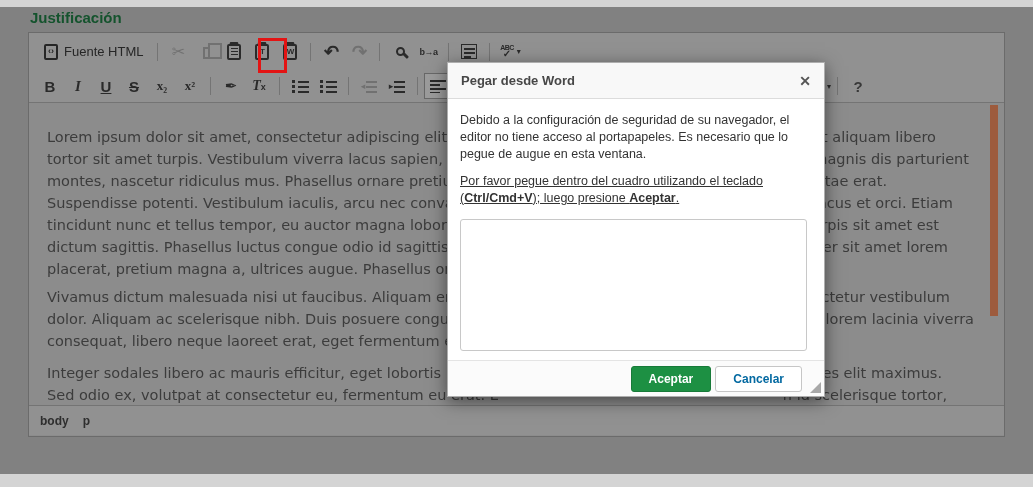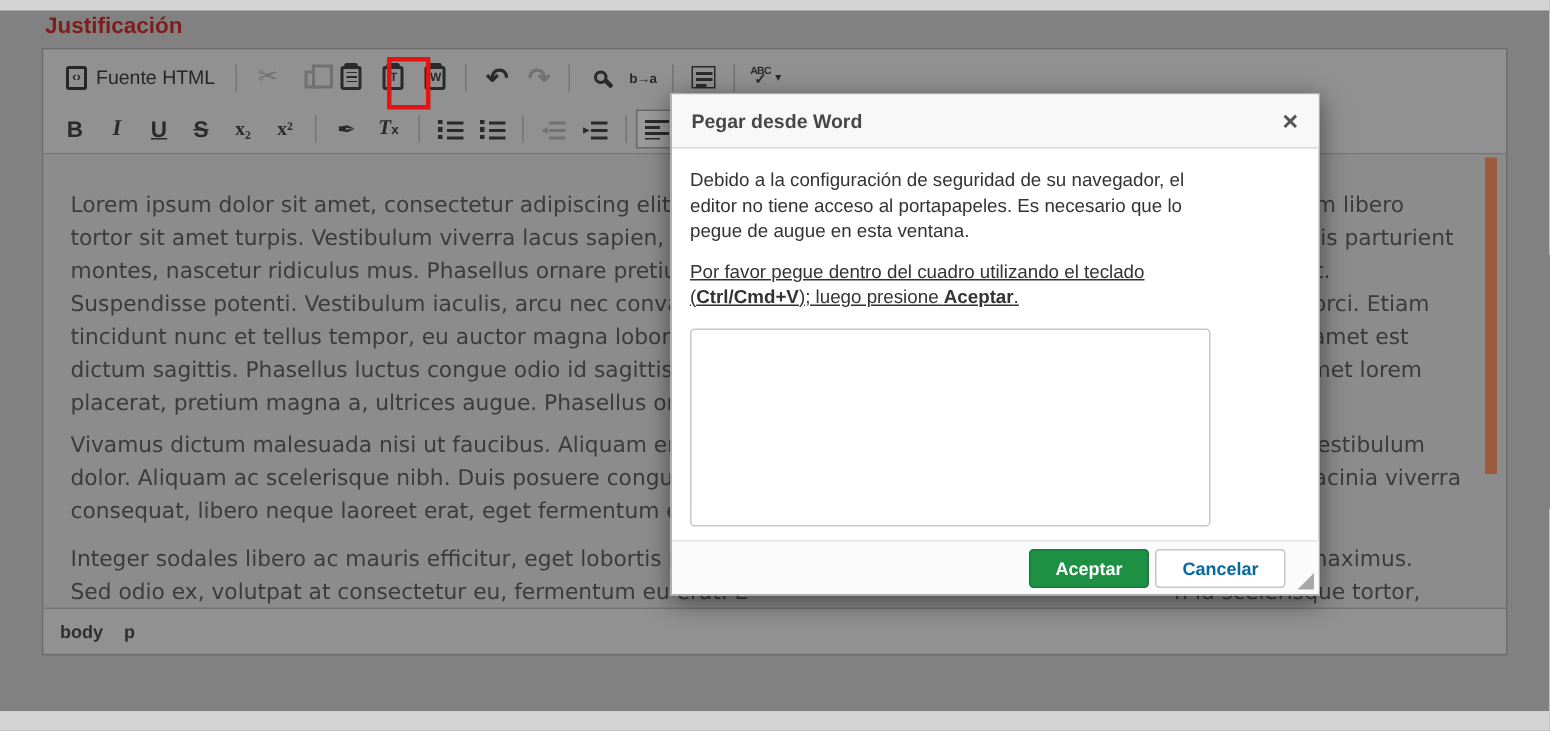--- a/index.html
+++ b/index.html
@@ -3,21 +3,21 @@
 <meta charset="utf-8">
 <style>
   * { margin:0; padding:0; box-sizing:border-box; }
   html,body { background:#d4d4d4; }
   .scene { position:relative; width:1033px; height:487px; overflow:hidden;
            font-family:"Liberation Sans", sans-serif; background:#d4d4d4; }
 
   
   .dim { position:absolute; left:0; top:7px; width:1033px; height:467px; background:#818181; }
 
-  .form-label { position:absolute; left:30px; top:9px; font-size:15px; font-weight:bold; color:#7f1d1d; }
+  .form-label { position:absolute; left:30px; top:9px; font-size:15px; font-weight:bold; color:#14532d; }
 
   
   .editor { position:absolute; left:28px; top:32px; width:977px; height:405px;
             border:1px solid #6b6b6b; background:#8c8c8c; }
   .tb { display:flex; align-items:center; background:#919191; padding-left:7px; position:relative; }
   .tb.row1 { height:37px; }
   .tb.row2 { height:33px; border-bottom:1px solid #747474; }
   .tb-btn { min-width:28px; height:26px; display:flex; align-items:center; justify-content:center;
             color:#2a2a2a; cursor:default; }
   .tb-btn.gray { color:#717171; }
@@ -115,21 +115,21 @@
   .scroll-thumb { position:absolute; right:6px; top:2px; width:8px; height:211px; background:#9d5b3d; }
 
   .statusbar { height:29px; background:#919191; display:flex; align-items:center;
                padding-left:11px; gap:14px; font-size:12px; font-weight:bold; color:#2e2e2e; }
 
   
   .red-box { position:absolute; left:258px; top:38px; width:29px; height:35px;
              border:3px solid #e31414; z-index:5; }
 
   
-  .dialog { position:absolute; left:447px; top:62px; width:433px; height:335px; background:#fff;
+  .dialog { position:absolute; left:447px; top:62px; width:378px; height:335px; background:#fff;
             border:1px solid #aeaeae; box-shadow:0 4px 16px rgba(0,0,0,0.5); z-index:10;
             font-family:"Liberation Sans", sans-serif; }
   .dlg-header { height:36px; background:#f8f8f8; border-bottom:1px solid #dcdcdc;
                 display:flex; align-items:center; justify-content:space-between; padding:0 13px; }
   .dlg-title { font-size:13px; font-weight:bold; color:#474747; }
   .dlg-close { font-size:14px; font-weight:bold; color:#555; cursor:default; }
   .dlg-body { padding:13px 12px 0 12px; font-size:12.5px; line-height:17px; color:#333; }
   .dlg-p1 { margin-bottom:10px; }
   .dlg-p2 { margin-bottom:12px;text-decoration:underline; }
   .dlg-textarea { width:347px; height:132px; border:1px solid #c8c8c8; border-radius:3px;

